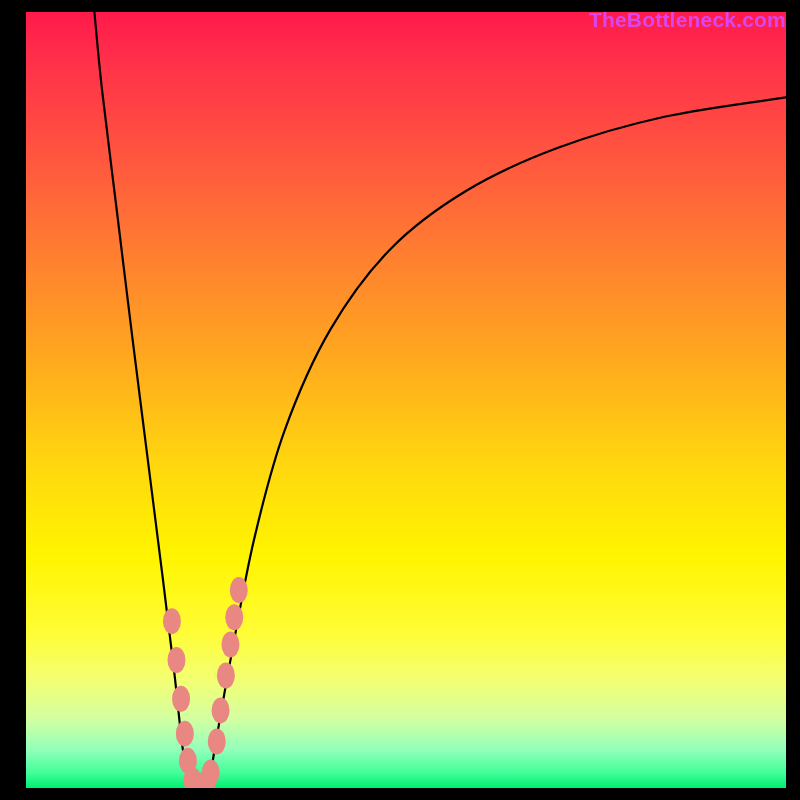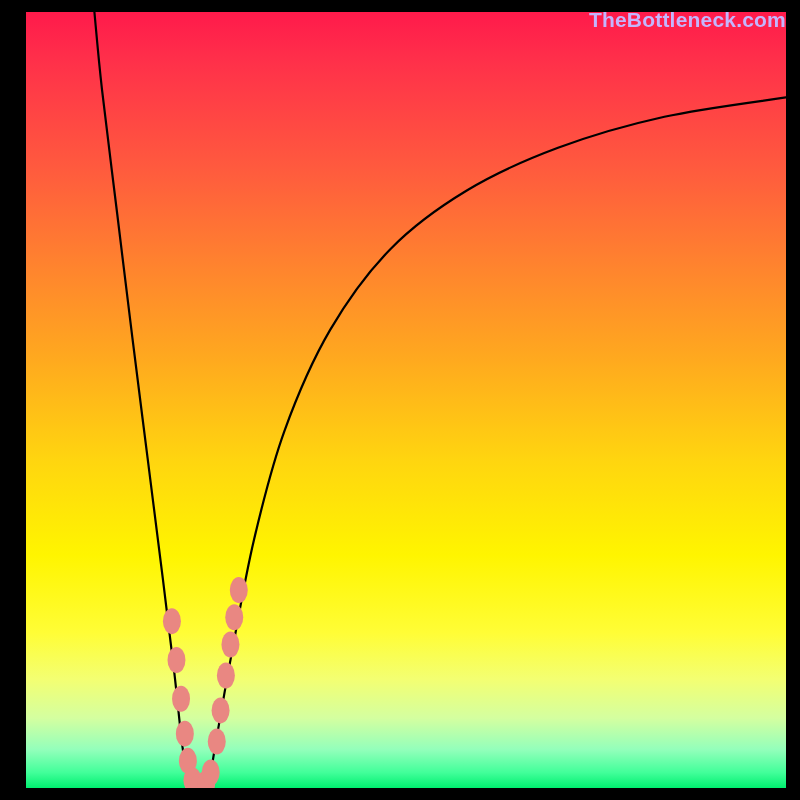--- a/index.html
+++ b/index.html
@@ -48,21 +48,21 @@
   .svg-layer {
     position: absolute;
     inset: 0;
   }
   .watermark {
     position: absolute;
     top: 8px;
     right: 14px;
     font-size: 21px;
     font-weight: 600;
-    color: #c4b5fd;
+    color: #d946ef;
     letter-spacing: 0.2px;
     user-select: none;
   }
 </style>
 </head>
 <body>
 
 <div class="frame">
 
   <div class="plot-area">

